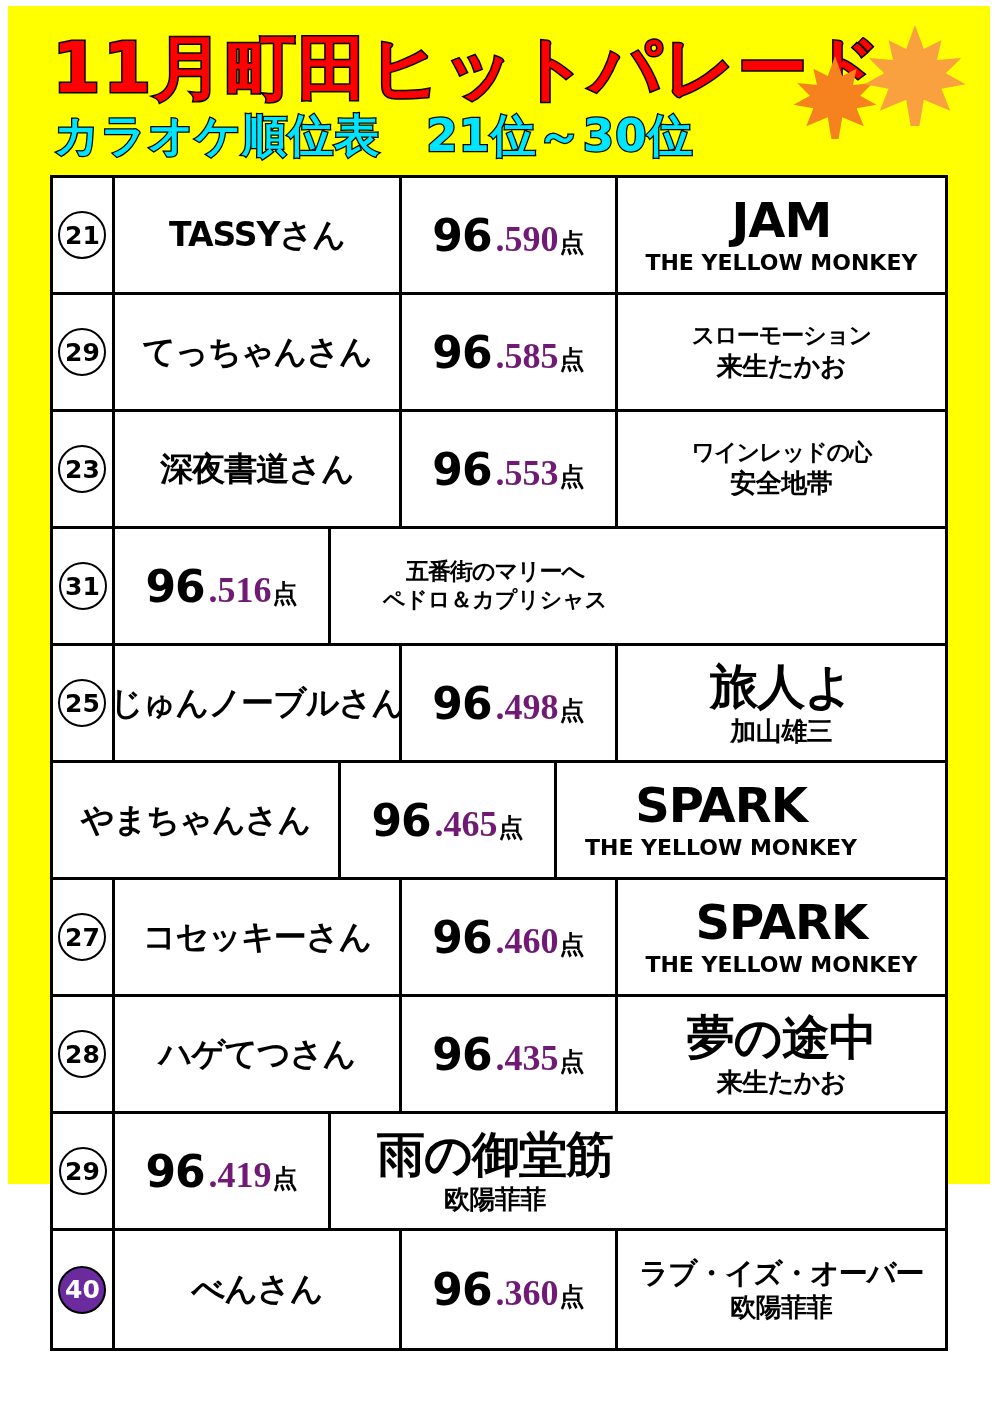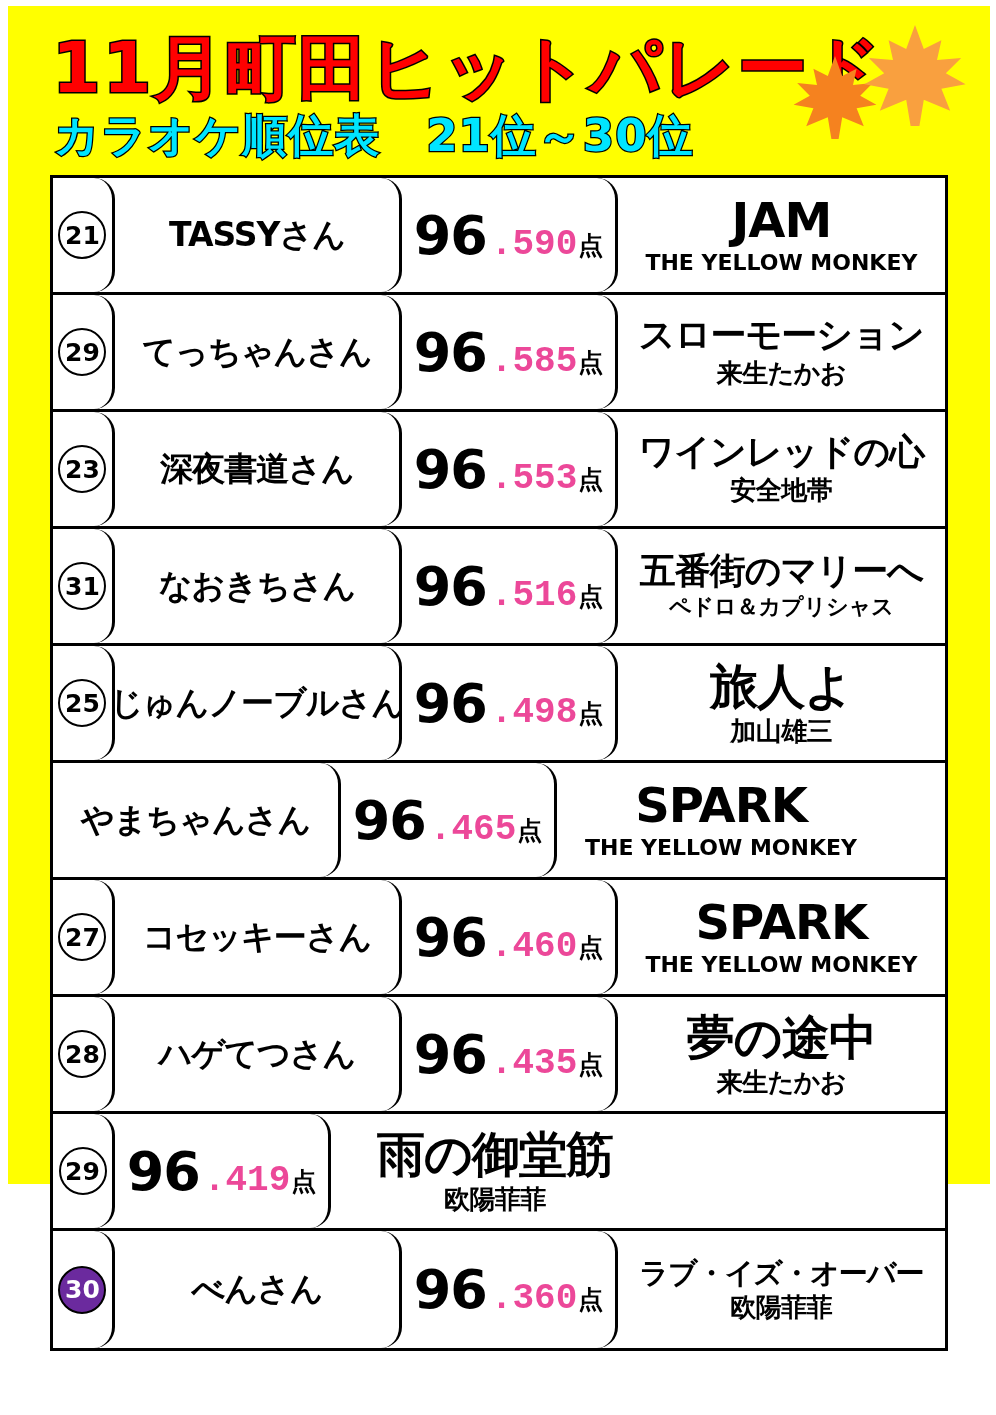--- a/index.html
+++ b/index.html
@@ -104,21 +104,20 @@
   .row:last-child {
     border-bottom: none;
   }
   .cell {
     box-sizing: border-box;
     border-right: 3px solid #000000;
     display: flex;
     align-items: center;
     justify-content: center;
     overflow: hidden;
-    border-radius: 21px;
   }
   .c-rank { width: 62px; }
   .c-name { width: 288px; }
   .c-score { width: 216px; }
   .c-song { width: 328px; border-right: none; flex-direction: column; }
 
   .rank-badge {
     width: 44px;
     height: 44px;
     border-radius: 50%;
@@ -153,51 +152,51 @@
   }
 
   .score-line {
     display: flex;
     align-items: baseline;
     justify-content: center;
     white-space: nowrap;
   }
   .score-int {
     font-family: "DejaVu Sans", sans-serif;
-    font-size: 54px;
+    font-size: 44px;
     font-weight: bold;
     color: #000000;
     letter-spacing: -1px;
   }
   .score-dec {
-    font-family: Liberation Mono, monospace;
+    font-family: Liberation Serif, serif;
     font-size: 36px;
     font-weight: bold;
-    color: #ec4899;
+    color: #701a75;
     margin-left: 4px;
   }
   .score-unit {
     font-family: "DejaVu Sans", sans-serif;
     font-size: 25px;
     font-weight: bold;
     color: #000000;
     margin-left: 1px;
   }
 
   .song-title {
     font-family: "DejaVu Sans", sans-serif;
     font-size: 48px;
     font-weight: bold;
     color: #000000;
     line-height: 1.08;
     white-space: nowrap;
     text-align: center;
     letter-spacing: -1px;
   }
-  .song-title.sz-s { font-size: 36px; }
+  .song-title.sz-s { font-size: 23px; }
   .song-title.sz-xs { font-size: 29px; }
   .song-artist {
     font-family: "DejaVu Sans", sans-serif;
     font-size: 26px;
     font-weight: bold;
     color: #000000;
     line-height: 1.1;
     white-space: nowrap;
     text-align: left;
     margin-top: 4px;
@@ -289,23 +288,20 @@
       <div class="cell c-song">
         <div class="song-title sz-s">ワインレッドの心</div>
         <div class="song-artist">安全地帯</div>
       </div>
     </div>
 
     <div class="row">
       <div class="cell c-rank">
         <div class="rank-badge">31</div>
       </div>
-      <div class="cell c-name">
-        <div class="singer">なおきちさん</div>
-      </div>
       <div class="cell c-score">
         <div class="score-line">
           <span class="score-int">96</span>
           <span class="score-dec">.516</span>
           <span class="score-unit">点</span>
         </div>
       </div>
       <div class="cell c-song">
         <div class="song-title sz-s">五番街のマリーへ</div>
         <div class="song-artist sz-s">ペドロ＆カプリシャス</div>
@@ -401,21 +397,21 @@
         </div>
       </div>
       <div class="cell c-song">
         <div class="song-title">雨の御堂筋</div>
         <div class="song-artist">欧陽菲菲</div>
       </div>
     </div>
 
     <div class="row">
       <div class="cell c-rank">
-        <div class="rank-badge highlight">30</div>
+        <div class="rank-badge highlight">40</div>
       </div>
       <div class="cell c-name">
         <div class="singer">べんさん</div>
       </div>
       <div class="cell c-score">
         <div class="score-line">
           <span class="score-int">96</span>
           <span class="score-dec">.360</span>
           <span class="score-unit">点</span>
         </div>

